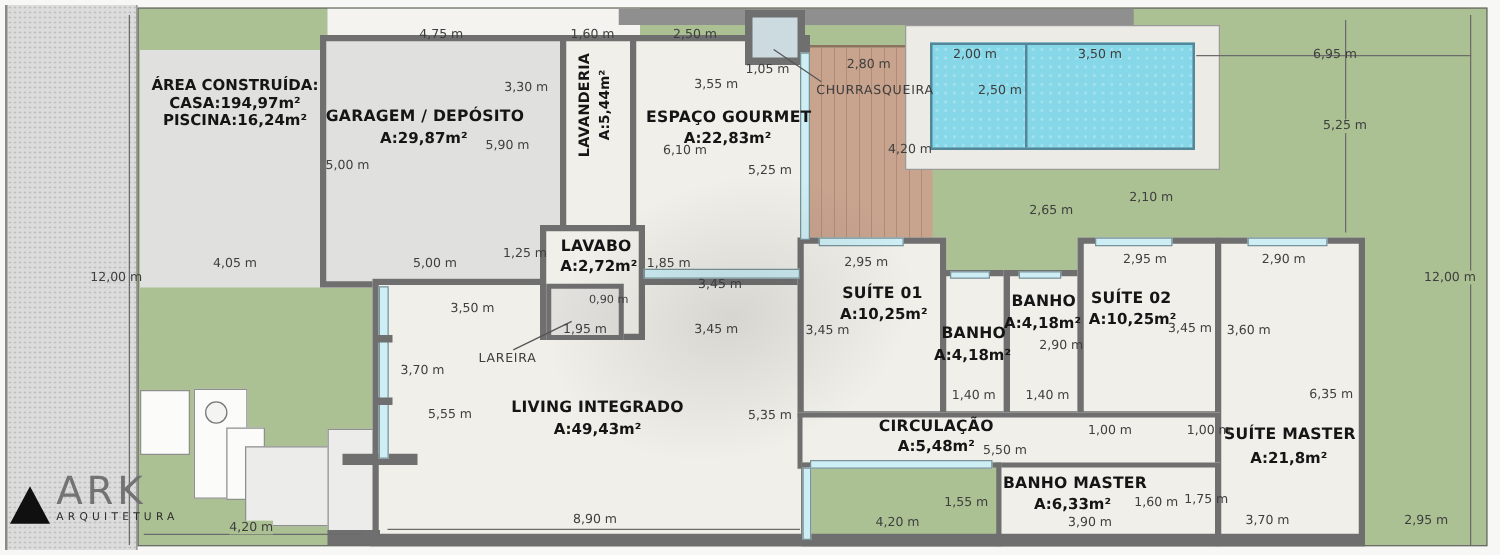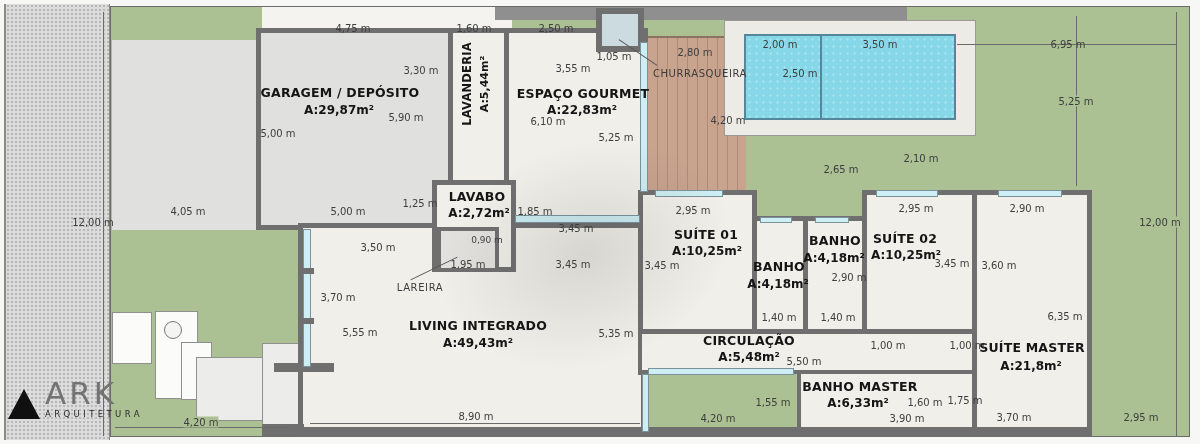--- a/index.html
+++ b/index.html
@@ -99,20 +99,25 @@
 
   <div class="abs dline" style="left:103px;top:12px;width:1px;height:424px;"></div>
   <div class="abs dline" style="left:1176px;top:12px;width:1px;height:424px;"></div>
   <div class="abs dline" style="left:1076px;top:16px;width:1px;height:170px;"></div>
   <div class="abs dline" style="left:957px;top:44px;width:220px;height:1px;"></div>
   <div class="abs dline" style="left:310px;top:423px;width:330px;height:1px;"></div>
   <div class="abs dline" style="left:115px;top:427px;width:175px;height:1px;"></div>
   <div class="abs leader" style="left:615px;top:52px;width:46px;height:1px;transform:rotate(34deg);"></div>
   <div class="abs leader" style="left:408px;top:268px;width:52px;height:1px;transform:rotate(-26deg);"></div>
 
+  <div class="abs summary" style="left:188px;top:82px;">
+    <div class="t">ÁREA CONSTRUÍDA:</div>
+    <div class="l">CASA:194,97m²</div>
+    <div class="l">PISCINA:16,24m²</div>
+  </div>
 
   <div class="abs rname" style="left:340px;top:92px;">GARAGEM / DEPÓSITO</div>
   <div class="abs rarea" style="left:339px;top:110px;">A:29,87m²</div>
   <div class="abs rname rot" style="left:467px;top:84px;font-size:11.5px;">LAVANDERIA</div>
   <div class="abs rarea rot" style="left:484px;top:84px;font-size:11px;">A:5,44m²</div>
   <div class="abs rname" style="left:583px;top:93px;">ESPAÇO GOURMET</div>
   <div class="abs rarea" style="left:582px;top:110px;">A:22,83m²</div>
   <div class="abs rname" style="left:477px;top:196px;">LAVABO</div>
   <div class="abs rarea" style="left:479px;top:213px;">A:2,72m²</div>
   <div class="abs rname" style="left:478px;top:325px;">LIVING INTEGRADO</div>
@@ -125,21 +130,21 @@
   <div class="abs rarea" style="left:834px;top:258px;">A:4,18m²</div>
   <div class="abs rname" style="left:905px;top:238px;">SUÍTE 02</div>
   <div class="abs rarea" style="left:906px;top:255px;">A:10,25m²</div>
   <div class="abs rname" style="left:1032px;top:347px;">SUÍTE MASTER</div>
   <div class="abs rarea" style="left:1031px;top:366px;">A:21,8m²</div>
   <div class="abs rname" style="left:749px;top:340px;">CIRCULAÇÃO</div>
   <div class="abs rarea" style="left:749px;top:357px;">A:5,48m²</div>
   <div class="abs rname" style="left:860px;top:386px;">BANHO MASTER</div>
   <div class="abs rarea" style="left:858px;top:403px;">A:6,33m²</div>
   <div class="abs note" style="left:700px;top:73px;">CHURRASQUEIRA</div>
-  <div class="abs note" style="left:412px;top:287px;padding-left:16px;">LAREIRA</div>
+  <div class="abs note" style="left:398px;top:287px;padding-left:16px;">LAREIRA</div>
 
   <div class="abs dim" style="left:353px;top:28px;">4,75 m</div>
   <div class="abs dim" style="left:474px;top:28px;">1,60 m</div>
   <div class="abs dim" style="left:556px;top:28px;">2,50 m</div>
   <div class="abs dim" style="left:614px;top:56px;">1,05 m</div>
   <div class="abs dim" style="left:695px;top:52px;">2,80 m</div>
   <div class="abs dim" style="left:780px;top:44px;">2,00 m</div>
   <div class="abs dim" style="left:880px;top:44px;">3,50 m</div>
   <div class="abs dim" style="left:1068px;top:44px;">6,95 m</div>
   <div class="abs dim" style="left:421px;top:70px;">3,30 m</div>
@@ -176,21 +181,21 @@
   <div class="abs dim" style="left:916px;top:208px;">2,95 m</div>
   <div class="abs dim" style="left:952px;top:263px;">3,45 m</div>
   <div class="abs dim" style="left:1027px;top:208px;">2,90 m</div>
   <div class="abs dim" style="left:999px;top:265px;">3,60 m</div>
   <div class="abs dim" style="left:1065px;top:316px;text-align:center;">6,35 m</div>
   <div class="abs dim" style="left:888px;top:345px;">1,00 m</div>
   <div class="abs dim" style="left:967px;top:345px;">1,00 m</div>
   <div class="abs dim" style="left:804px;top:361px;">5,50 m</div>
   <div class="abs dim" style="left:773px;top:402px;">1,55 m</div>
   <div class="abs dim" style="left:718px;top:418px;">4,20 m</div>
-  <div class="abs dim" style="left:872px;top:418px;margin-left:35px;">3,90 m</div>
+  <div class="abs dim" style="left:872px;top:418px;">3,90 m</div>
   <div class="abs dim" style="left:925px;top:402px;">1,60 m</div>
   <div class="abs dim" style="left:965px;top:400px;">1,75 m</div>
   <div class="abs dim" style="left:1014px;top:417px;">3,70 m</div>
   <div class="abs dim" style="left:1141px;top:417px;background:#abc093;">2,95 m</div>
   <div class="abs dim" style="left:201px;top:422px;background:#abc093;">4,20 m</div>
 
   <div class="abs" style="left:8px;top:378px;z-index:10;display:flex;align-items:flex-end;gap:5px;">
     <div class="logo-tri"></div>
     <div>
       <div class="logo-txt">ARK</div>

